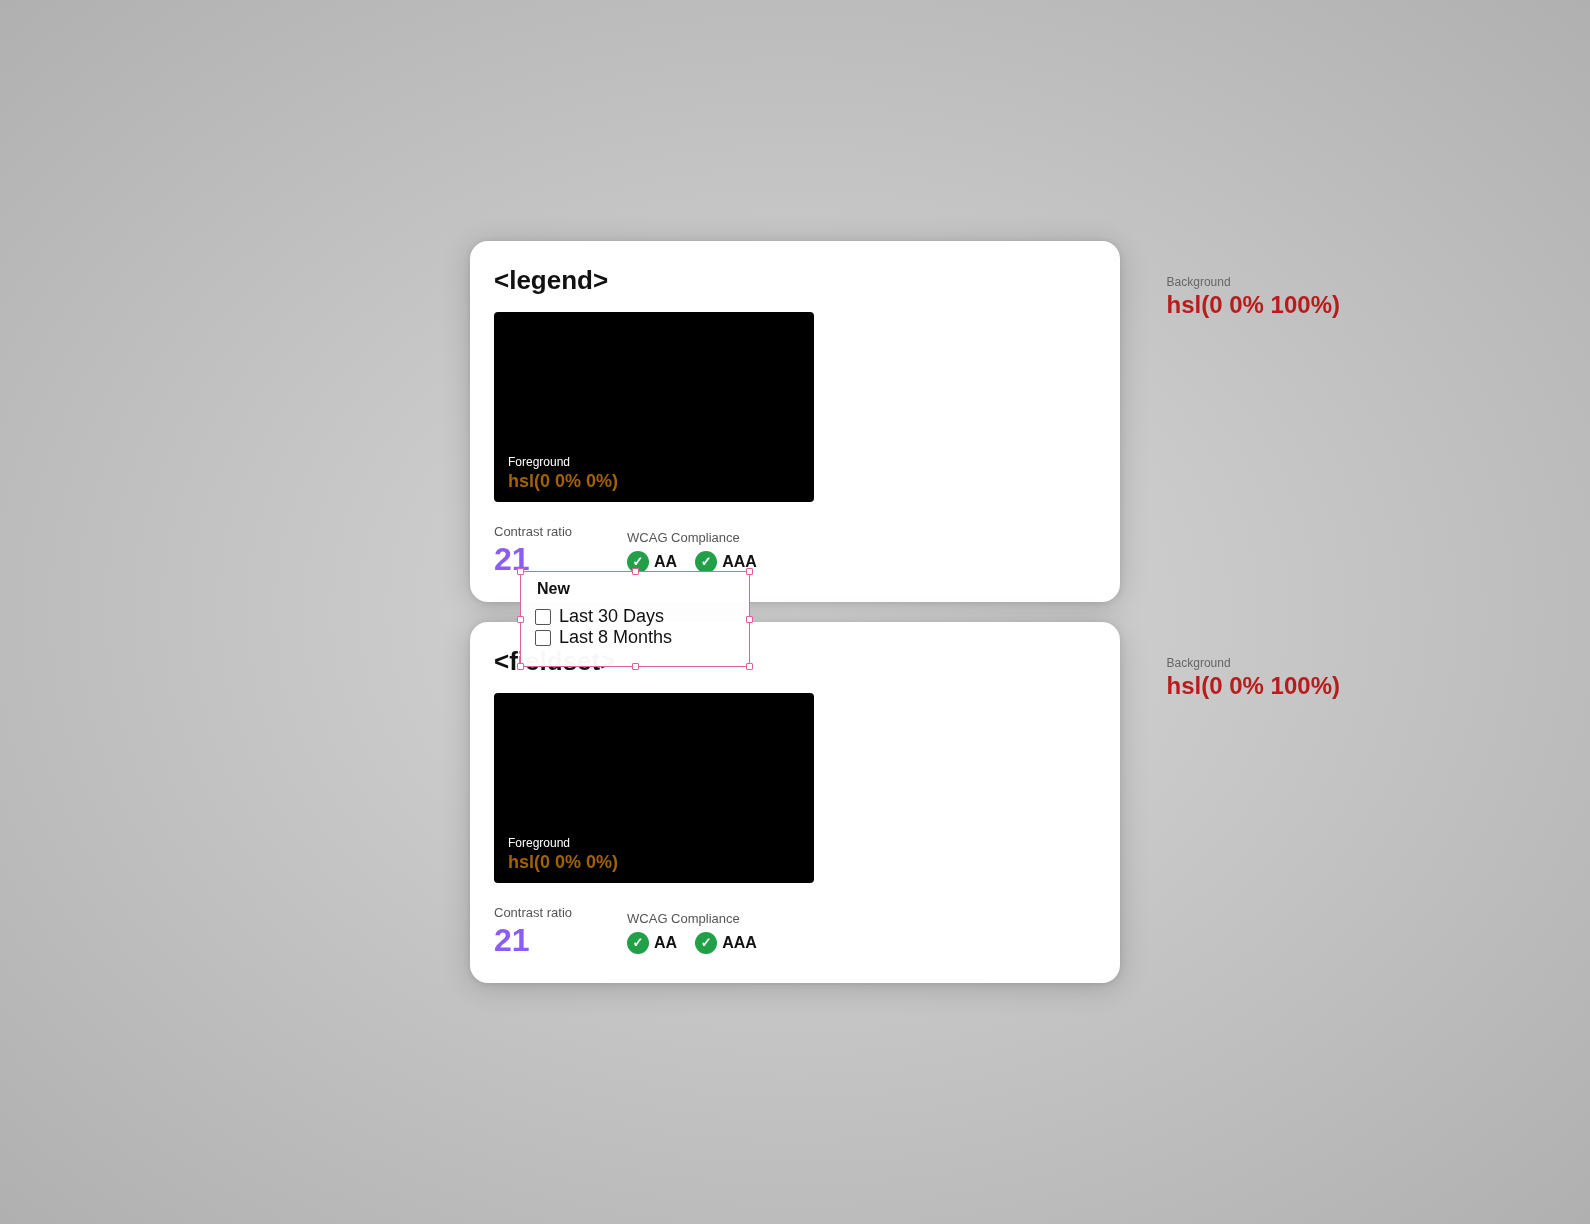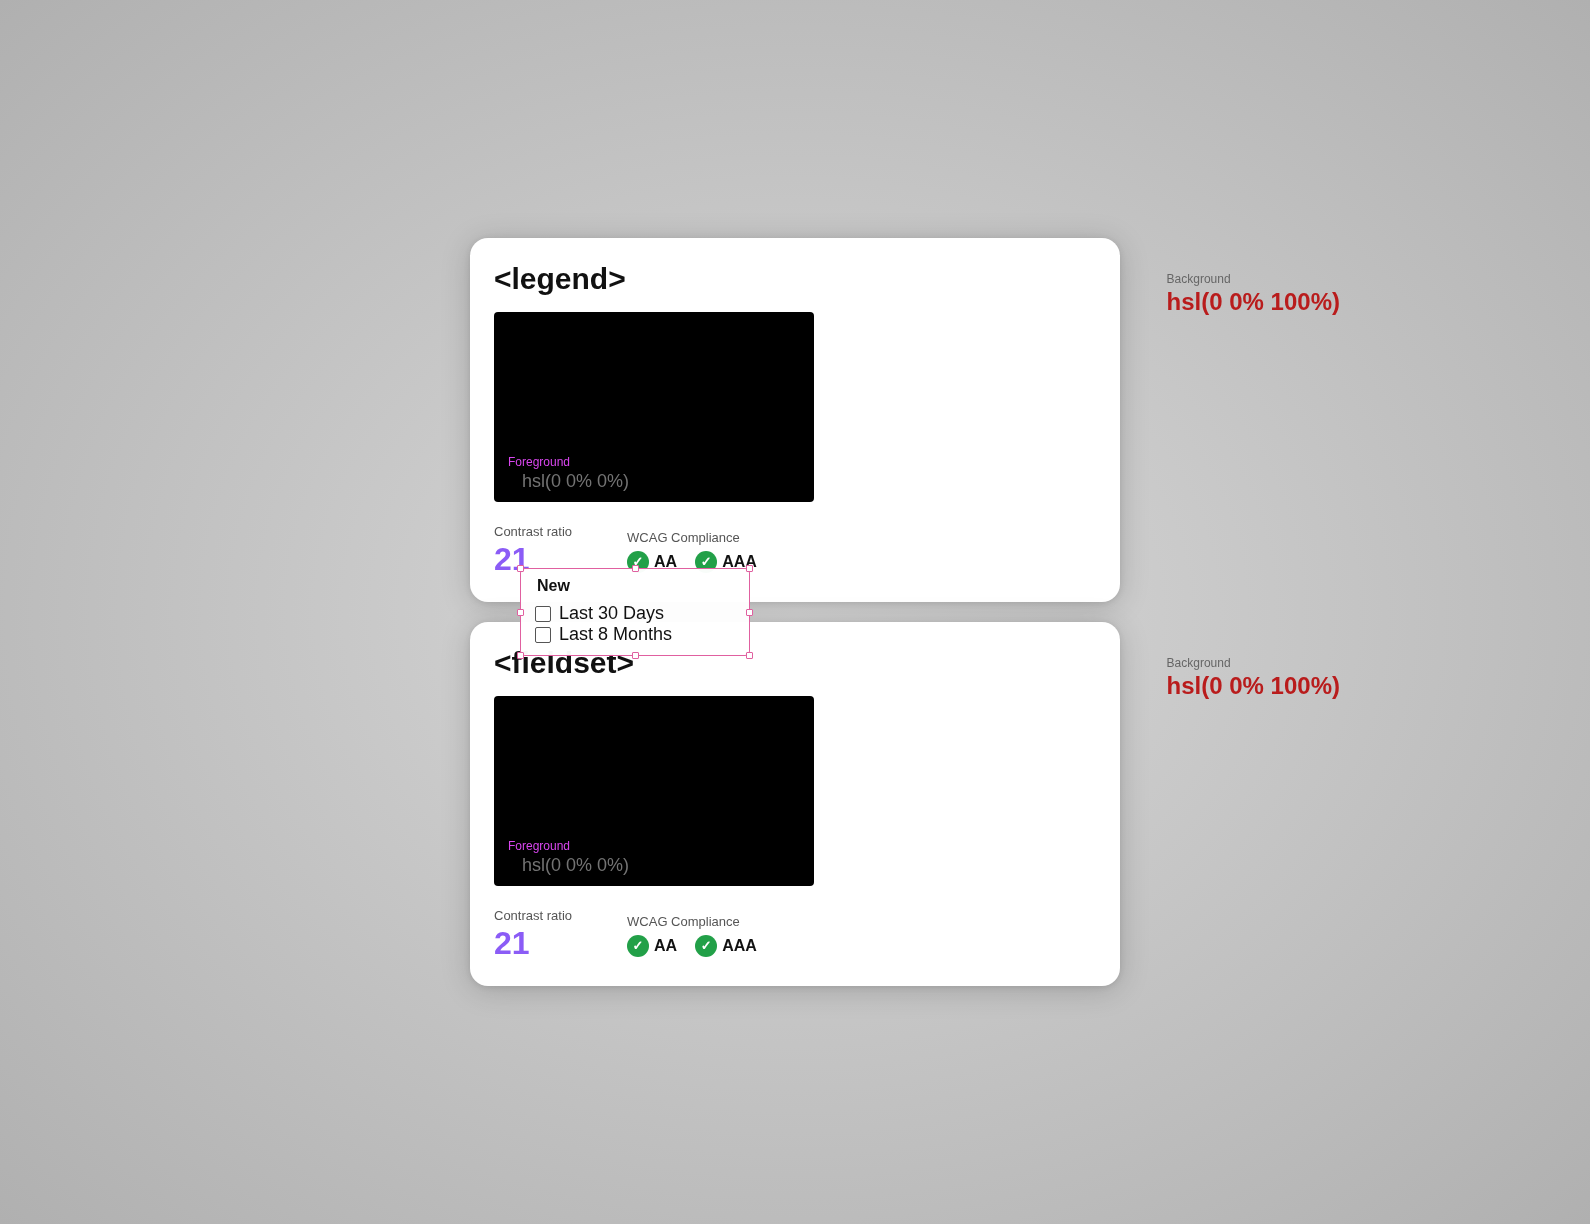--- a/index.html
+++ b/index.html
@@ -19,21 +19,21 @@
     .card {
       background: #ffffff;
       border-radius: 18px;
       box-shadow: 0 4px 30px rgba(0,0,0,0.18), 0 1px 6px rgba(0,0,0,0.10);
       width: 650px;
       padding: 24px;
       position: relative;
     }
 
     .card-title {
-      font-size: 30px;
+      font-size: 26px;
       font-weight: 700;
       color: #111;
       margin-bottom: 16px;
     }
 
     .color-swatch {
       width: 320px;
       height: 190px;
       background: #000000;
       border-radius: 4px;
@@ -42,29 +42,28 @@
     }
 
     .swatch-labels {
       position: absolute;
       bottom: 10px;
       left: 14px;
     }
 
     .swatch-label-small {
       font-size: 12px;
-      color: #d946ef;
+      color: #ffffff;
       margin-bottom: 2px;
     }
 
     .swatch-label-large {
       font-size: 18px;
-      font-weight: 400;
-      color: #737373;
-      margin-left: 14px;
+      font-weight: 700;
+      color: #a16207;
     }
 
     .card-row {
       display: flex;
       flex-direction: row;
       align-items: flex-start;
       gap: 0;
     }
 
     .swatch-area {
@@ -156,21 +155,21 @@
       
       top: 330px;
       left: 50px;
       z-index: 10;
     }
 
     .popup-box {
       border: 1.5px solid #e060a0;
       background: rgba(255,255,255,0.97);
       border-radius: 5px;
-      padding: 8px 14px 10px 14px;
+      padding: 8px 14px 18px 14px;
       min-width: 230px;
       position: relative;
     }
 
     
     .popup-box::before,
     .popup-box::after {
       content: '';
     }
 

